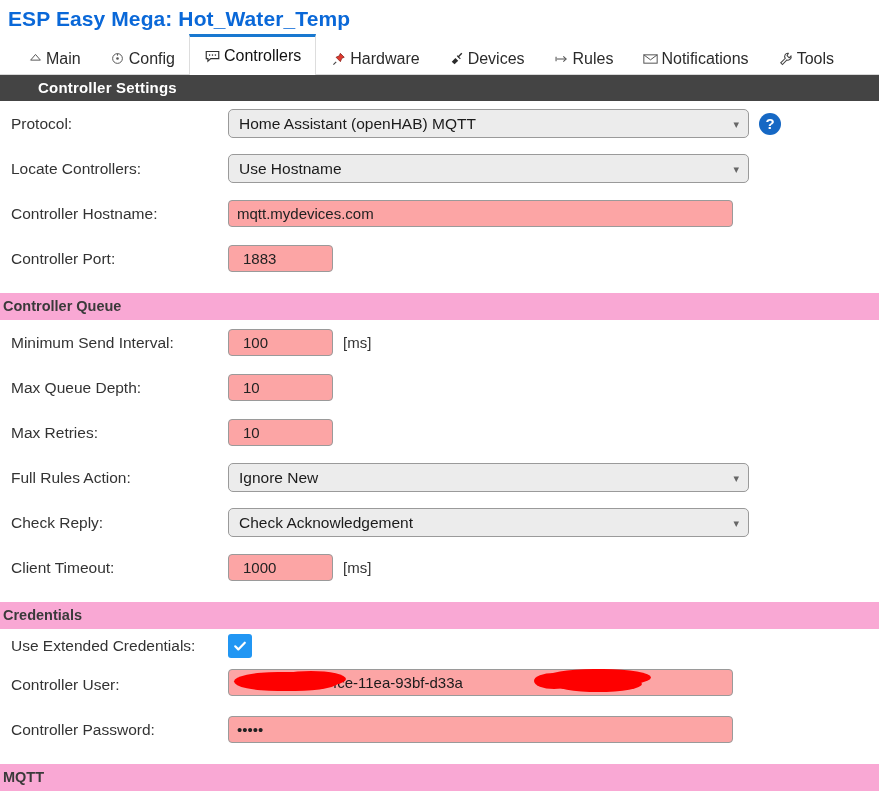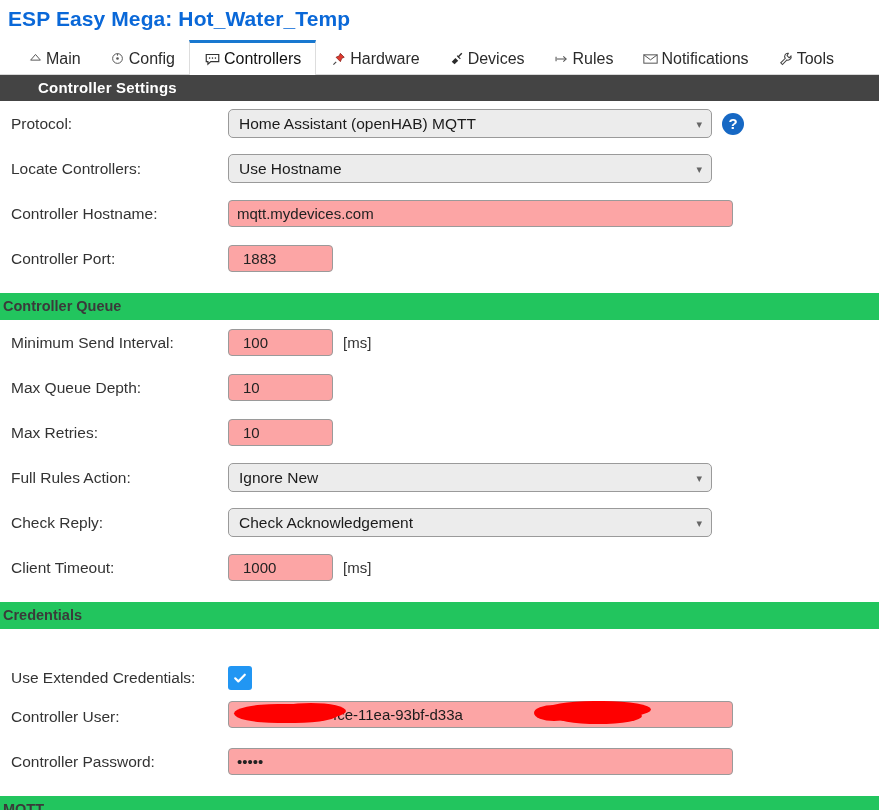--- a/index.html
+++ b/index.html
@@ -62,60 +62,60 @@
     height: 16px;
   }
   .tab.active {
     background: #ffffff;
     border-top: 3px solid #1878d0;
     border-left: 1px solid #dddddd;
     border-right: 1px solid #dddddd;
     position: relative;
     z-index: 3;
     margin-bottom: -1px;
-    height: 35px;
+    height: 41px;
     line-height: 32px;
   }
   .tab.active .tab-label { color: #111; }
 
   
   .dark-header {
     background: #444444;
     color: #ffffff;
     font-weight: bold;
     font-size: 15px;
     height: 26px;
     line-height: 26px;
     padding-left: 38px;
     box-sizing: border-box;
     letter-spacing: 0.2px;
   }
 
   
   .sub-header {
-    background: #22c55e;
+    background: #f9a8d4;
     color: #3a3a3a;
     font-weight: bold;
     font-size: 14.5px;
     height: 27px;
     line-height: 27px;
     padding-left: 3px;
     box-sizing: border-box;
   }
 
   
   .form {
     padding: 0;
   }
   .row {
     display: flex;
     align-items: center;
     height: 45px;
   }
-  .row.tight { height: 33px; margin-top: 32px; }
+  .row.tight { height: 33px; }
   .lbl {
     width: 228px;
     flex: 0 0 228px;
     font-size: 15.5px;
     color: #333333;
     padding-left: 11px;
     box-sizing: border-box;
   }
   .ctl {
     display: flex;
@@ -143,21 +143,21 @@
     appearance: none;
     background: #ececec;
     border: 1px solid #9a9a9a;
     border-radius: 5px;
     height: 29px;
     box-sizing: border-box;
     font-size: 15.5px;
     font-family: "Liberation Sans", sans-serif;
     color: #1b1b1b;
     padding: 0 24px 0 10px;
-    width: 484px;
+    width: 521px;
     outline: none;
   }
   .selwrap { position: relative; display: inline-block; }
   .selwrap .chev {
     position: absolute;
     right: 10px;
     top: 50%;
     transform: translateY(-50%);
     pointer-events: none;
     color: #666;

